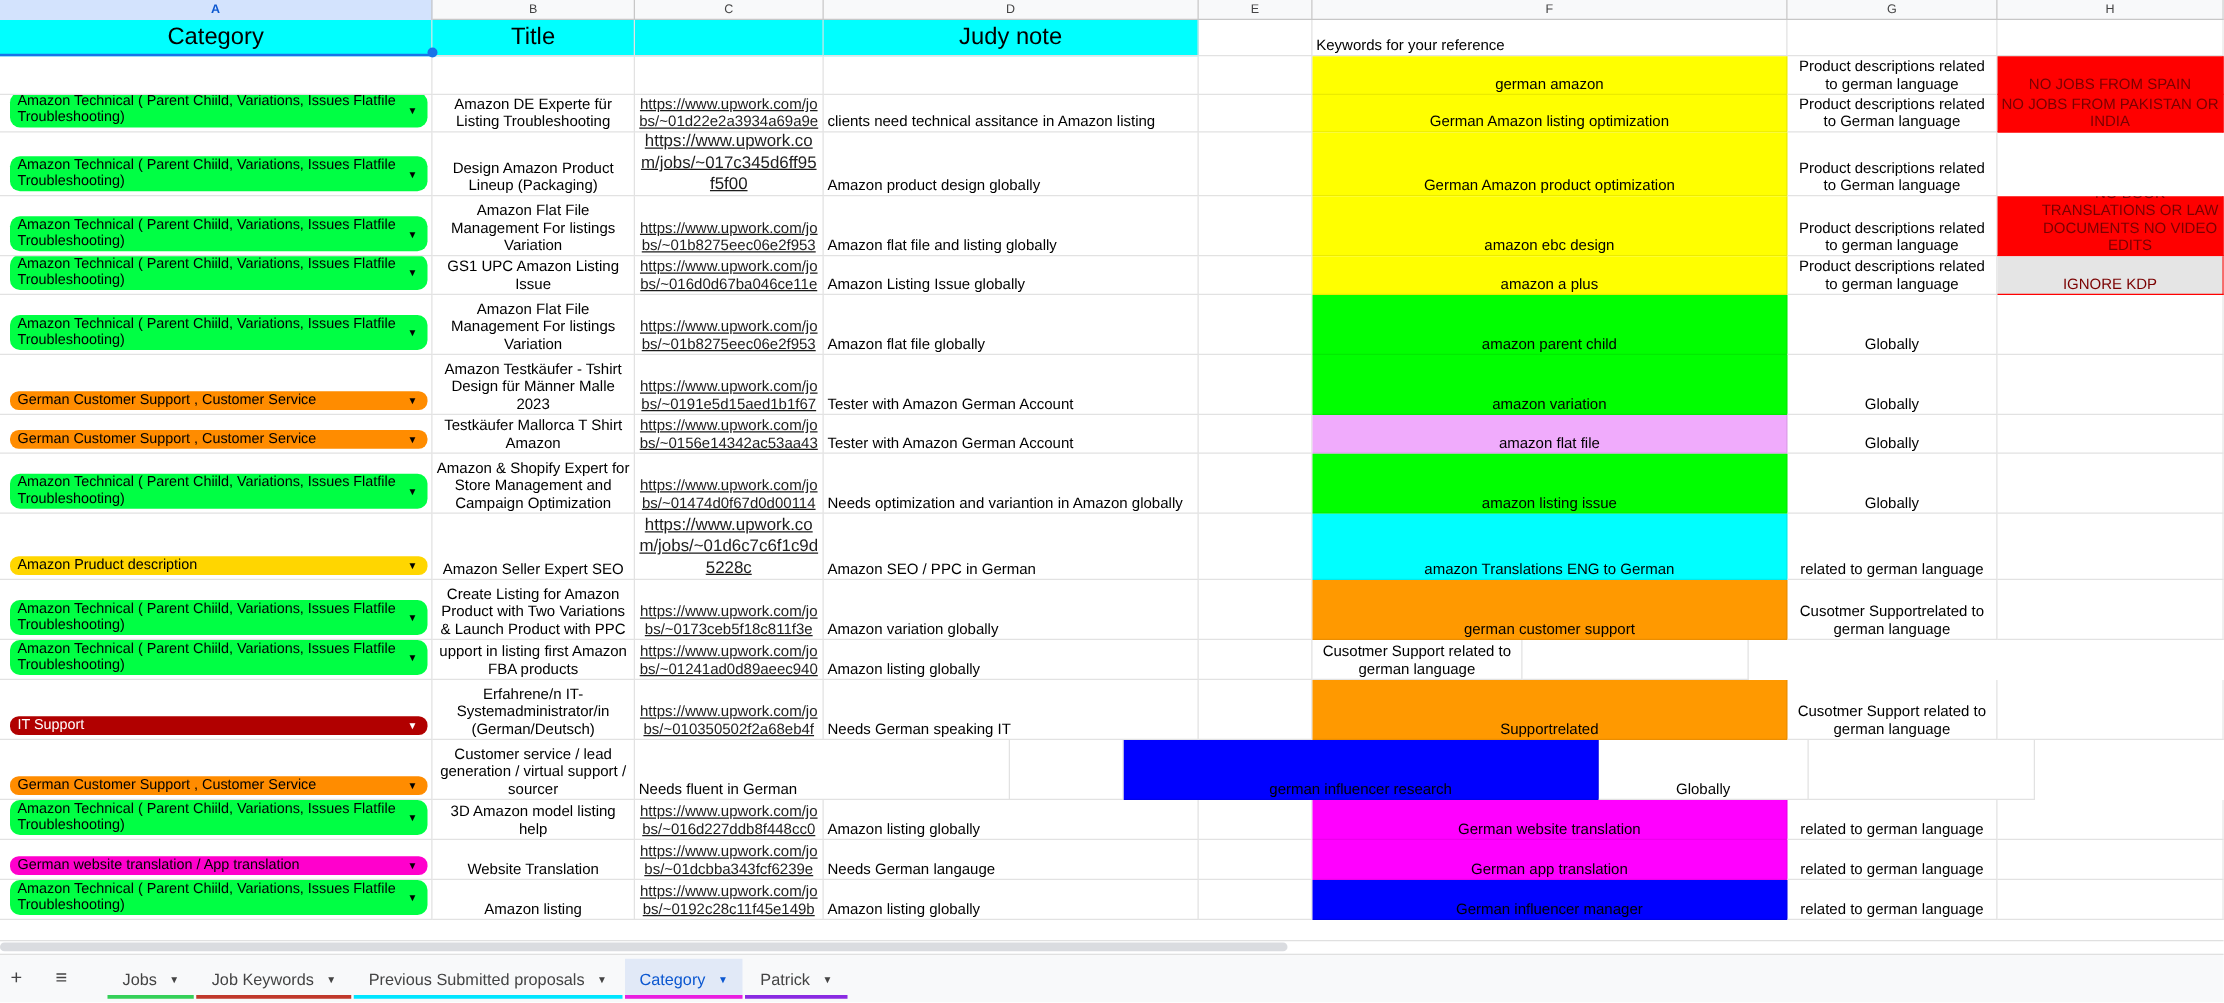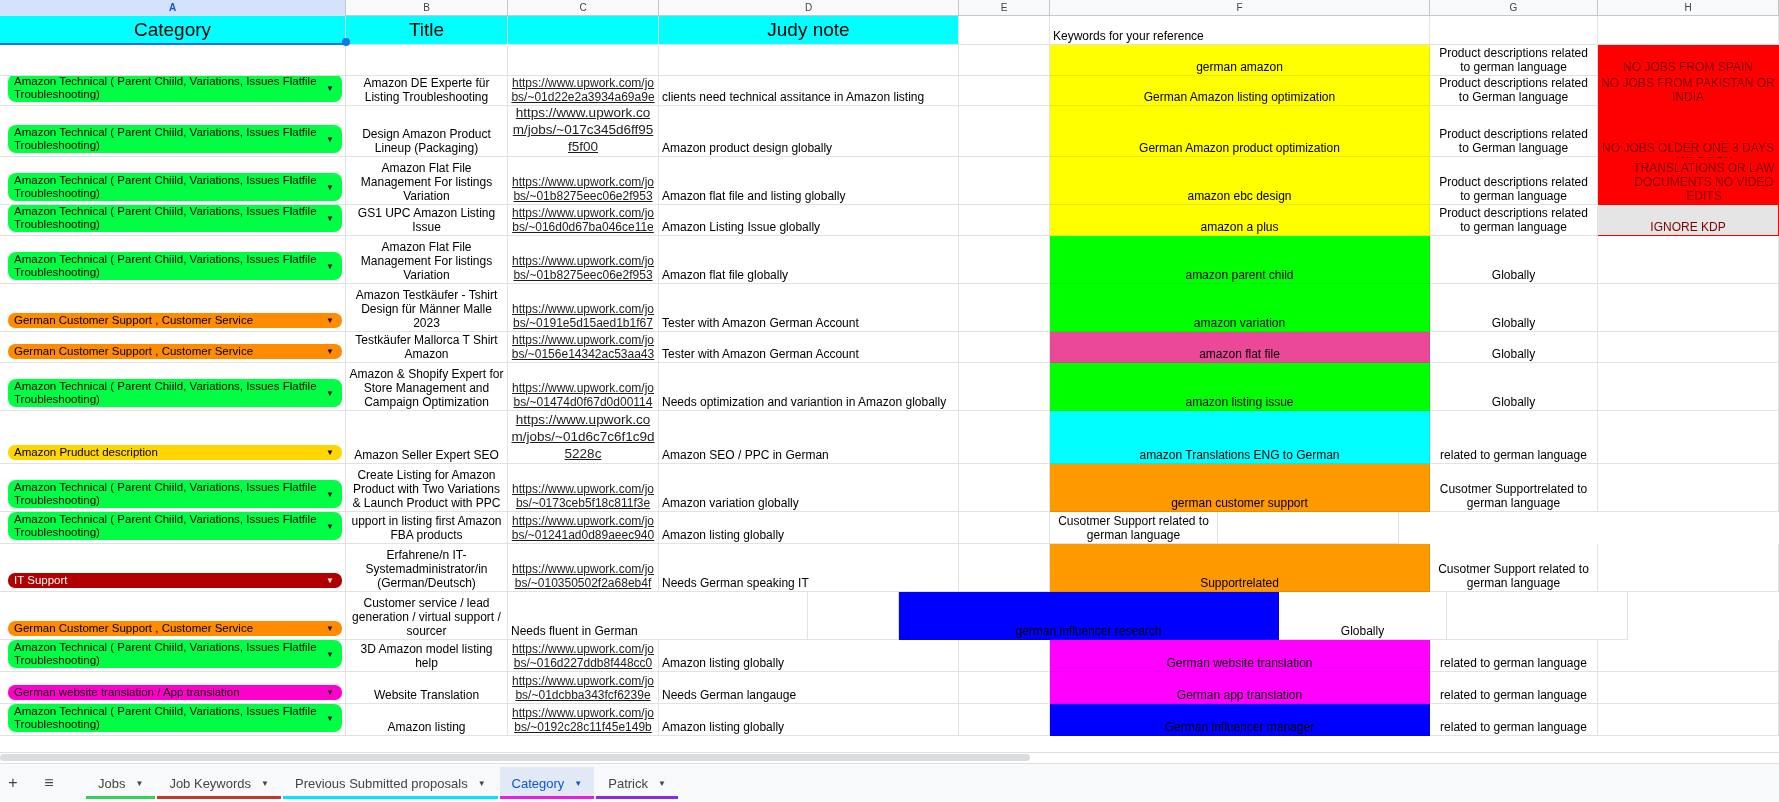--- a/index.html
+++ b/index.html
@@ -147,23 +147,20 @@
         <div class="cell colD left" style="white-space: nowrap; overflow: visible;">
           <span>Amazon product design globally</span>
         </div>
         <div class="cell colE"></div>
         <div class="cell colF" style="background: rgb(255, 255, 0); border-right-color: rgba(0, 0, 0, 0.08); border-bottom-color: rgba(0, 0, 0, 0.08);">
           <span>German Amazon product optimization</span>
         </div>
         <div class="cell colG">
           <span>Product descriptions related to German  language</span>
         </div>
-        <div class="cell colH" style="background: rgb(255, 0, 0); color: rgb(122, 0, 0); border-bottom-color: rgb(255, 0, 0); border-right-color: rgb(255, 0, 0);">
-          <span>NO JOBS OLDER ONE 3 DAYS</span>
-        </div>
       </div>
       <div class="row" style="height: 48px;">
         <div class="cell colA left" style="align-items: flex-end;">
           <div class="pill" style="background: rgb(0, 255, 68); color: rgb(0, 0, 0);">
             <span>Amazon Technical  ( Parent Chiild, Variations, Issues Flatfile Troubleshooting)</span>
             <span class="arrow">▼</span>
           </div>
         </div>
         <div class="cell colB">
           <span>Amazon Flat File Management For listings Variation</span>
@@ -276,21 +273,21 @@
         <div class="cell colB">
           <span>Testkäufer Mallorca T Shirt Amazon</span>
         </div>
         <div class="cell colC" style="word-break: break-all;">
           <a>https://www.upwork.com/jobs/~0156e14342ac53aa43</a>
         </div>
         <div class="cell colD left" style="white-space: nowrap; overflow: visible;">
           <span>Tester with  Amazon German Account</span>
         </div>
         <div class="cell colE"></div>
-        <div class="cell colF" style="background: #ec4899; border-right-color: rgba(0, 0, 0, 0.08); border-bottom-color: rgba(0, 0, 0, 0.08);">
+        <div class="cell colF" style="background: #f0abfc; border-right-color: rgba(0, 0, 0, 0.08); border-bottom-color: rgba(0, 0, 0, 0.08);">
           <span>amazon flat file</span>
         </div>
         <div class="cell colG">
           <span>Globally</span>
         </div>
         <div class="cell colH">
           <span></span>
         </div>
       </div>
       <div class="row" style="height: 48px;">

